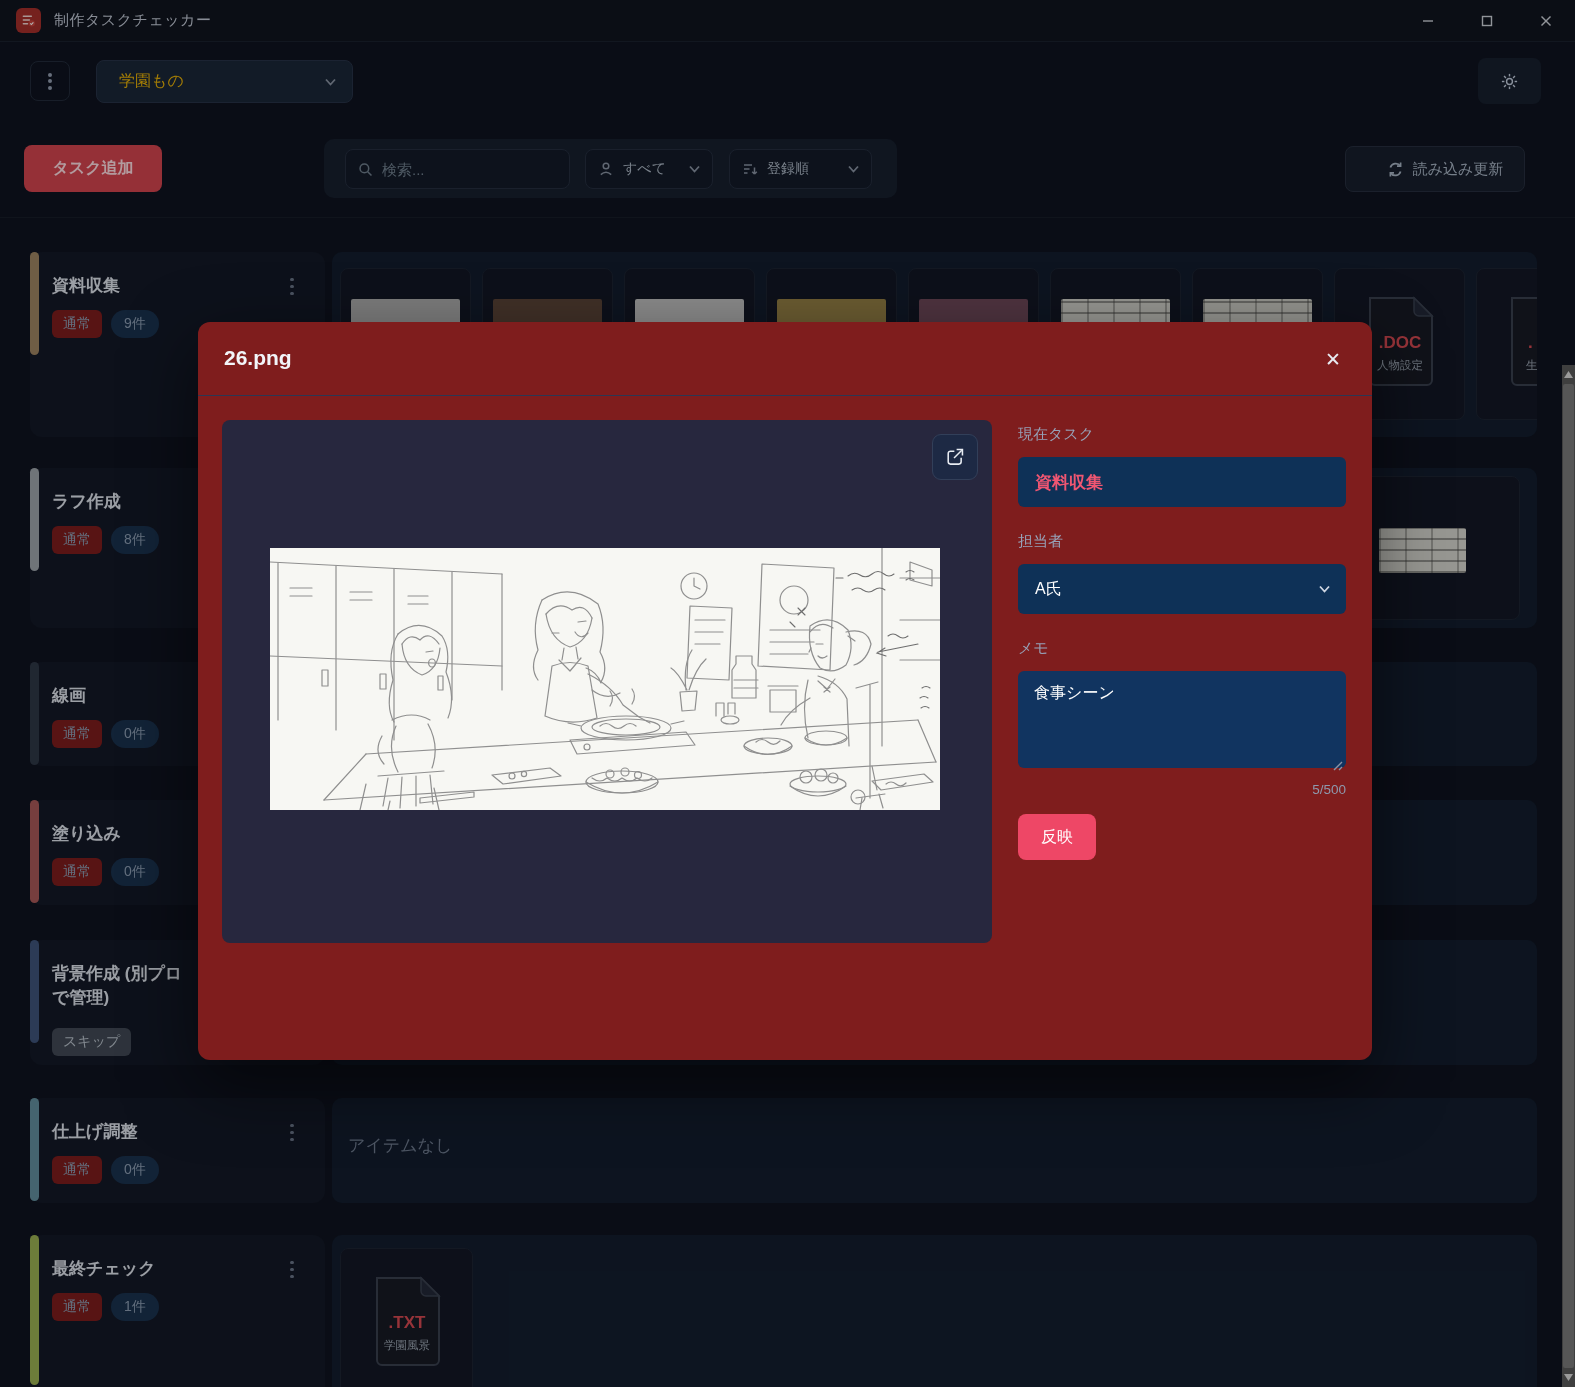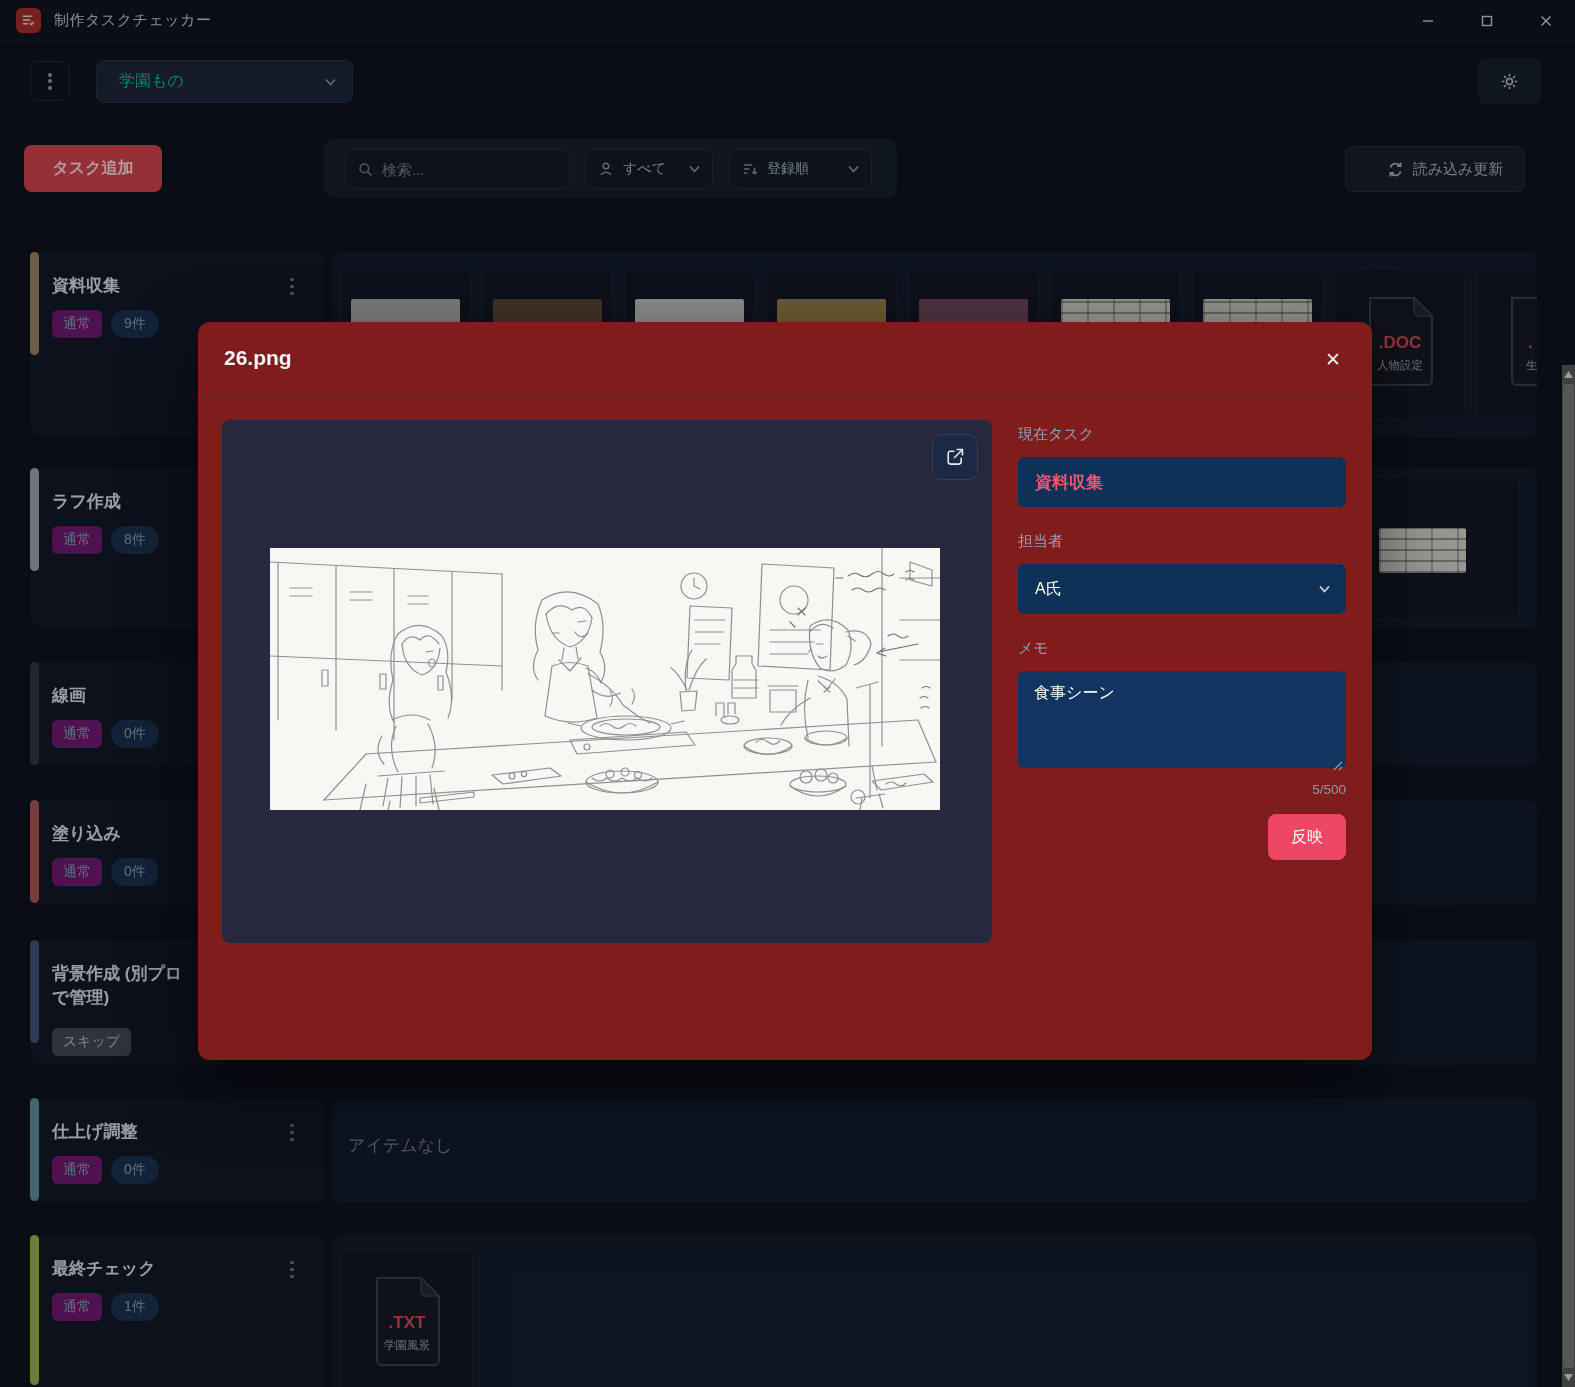--- a/index.html
+++ b/index.html
@@ -19,21 +19,21 @@
   .win-btn svg { width:14px; height:14px; stroke:#d0d4dc; stroke-width:1.4; fill:none; }
 
   
   .projectbar { position:absolute; left:0; top:43px; right:0; height:87px; z-index:1; }
   .menu-btn { position:absolute; left:30px; top:18px; width:40px; height:40px; border-radius:8px;
               border:1px solid #232c3c; display:flex; align-items:center; justify-content:center; }
   .kebab i { display:block; width:4px; height:4px; border-radius:50%; background:#95a0b2; margin:2.5px 0; }
   .project-select { position:absolute; left:96px; top:17px; width:257px; height:43px; border-radius:8px;
                     background:#1a2738; border:1px solid #283348; display:flex; align-items:center;
                     padding:0 16px 0 22px; }
-  .project-select .val { font-size:16px; color:#14b8a6; flex:1; }
+  .project-select .val { font-size:16px; color:#eab308; flex:1; }
   .gear-btn { position:absolute; right:34px; top:15px; width:63px; height:46px; border-radius:8px;
               background:#18202f; display:flex; align-items:center; justify-content:center; }
   .gear-btn svg { width:19px; height:19px; stroke:#c5d0e0; fill:none; stroke-width:1.5; }
 
   
   .toolbar { position:absolute; left:0; top:130px; right:0; height:88px; border-bottom:1px solid #171d29; z-index:1; }
   .add-task-btn { position:absolute; left:24px; top:15px; width:138px; height:47px; border-radius:8px;
                   background:#d64550; color:#ffdfe3; font-size:16px; font-weight:bold;
                   display:flex; align-items:center; justify-content:center; }
   .search-panel { position:absolute; left:324px; top:9px; width:573px; height:59px; border-radius:10px;
@@ -65,21 +65,21 @@
   .r4 { top:940px; height:125px; }
   .r5 { top:1098px; height:105px; }
   .r6 { top:1235px; height:175px; }
   .cat-card { position:absolute; left:0; top:0; bottom:0; width:295px; background:#141927; border-radius:12px; }
   .accent { position:absolute; left:0; top:0; width:9px; height:103px; border-radius:8px; }
   .r6 .accent { height:150px; }
   .cat-title { position:absolute; left:22px; top:22px; font-size:17px; font-weight:bold; color:#dfe4ec; line-height:24px; }
   .r4 .cat-title { max-width:146px; }
   .badges { position:absolute; left:22px; top:58px; display:flex; gap:9px; }
   .r4 .badges { top:88px; }
-  .badge { font-size:14px; padding:5px 11px; border-radius:6px; background:#701a75; color:#8fa0b5; }
+  .badge { font-size:14px; padding:5px 11px; border-radius:6px; background:#7f1d1d; color:#8fa0b5; }
   .badge.count { border-radius:999px; background:#1a3350; padding:5px 13px; }
   .badge:empty { display:none; }
   .r4 .badge.type { background:#424a56; color:#b9c2cc; }
   .card-kebab { position:absolute; right:24px; top:24px; width:18px; display:flex; flex-direction:column; align-items:center; }
   .card-kebab i { width:3.5px; height:3.5px; border-radius:50%; background:#6b7689; margin:1.8px 0; }
 
   .items-panel { position:absolute; left:302px; right:0; top:0; bottom:0; background:#131e2f; border-radius:10px; overflow:hidden; }
   .empty-text { position:absolute; left:16px; top:36px; font-size:17px; color:#707c90;text-align:right; }
 
   .thumb { position:absolute; top:16px; width:131px; height:152px; border-radius:8px; background:#131826;
@@ -130,21 +130,21 @@
                      align-items:center; padding:0 16px 0 17px; }
   .assignee-select .val { color:#fdfdfd; font-size:16px; flex:1; }
   .assignee-select .chev { stroke:#cfd6e2; }
   .memo-label { margin-top:25px; }
   .memo-wrap { position:relative; margin-top:13px; }
   .memo { width:328px; height:97px; border-radius:6px; background:#113460; border:0; outline:0; resize:none;
           color:#fdfdfd; font-size:16px; font-family:inherit; padding:12px 16px; }
   .memo-grip { position:absolute; right:3px; bottom:4px; width:11px; height:11px; }
   .memo-grip svg { width:11px; height:11px; stroke:#8a94a8; stroke-width:1.4; }
   .counter { margin-top:10px; text-align:right; font-size:13.5px; color:#8e99ad; }
-  .apply-row { margin-top:17px; display:flex; justify-content:flex-end; }
+  .apply-row { margin-top:17px; display:flex; }
   .apply-btn { width:78px; height:46px; border-radius:8px; background:#ee4766; color:#fff; font-size:16px;
                display:flex; align-items:center; justify-content:center; }
   .modal-footer { position:absolute; left:0; right:0; top:648px; bottom:0; border-top:1px solid #26314e; }
   .complete-btn { position:absolute; left:24px; top:24px; width:187px; height:45px; border-radius:8px;
                   background:#46af4d; color:#fff; font-size:16px; font-weight:bold; display:flex; align-items:center;
                   justify-content:center; }
   .sendback-btn { position:absolute; left:225px; top:24px; width:149px; height:45px; border-radius:8px;
                   background:#22365b; color:#aab6c8; font-size:16px; display:flex; align-items:center; justify-content:center; }
   button { border:0; cursor:pointer; font-family:inherit; }
 </style>

